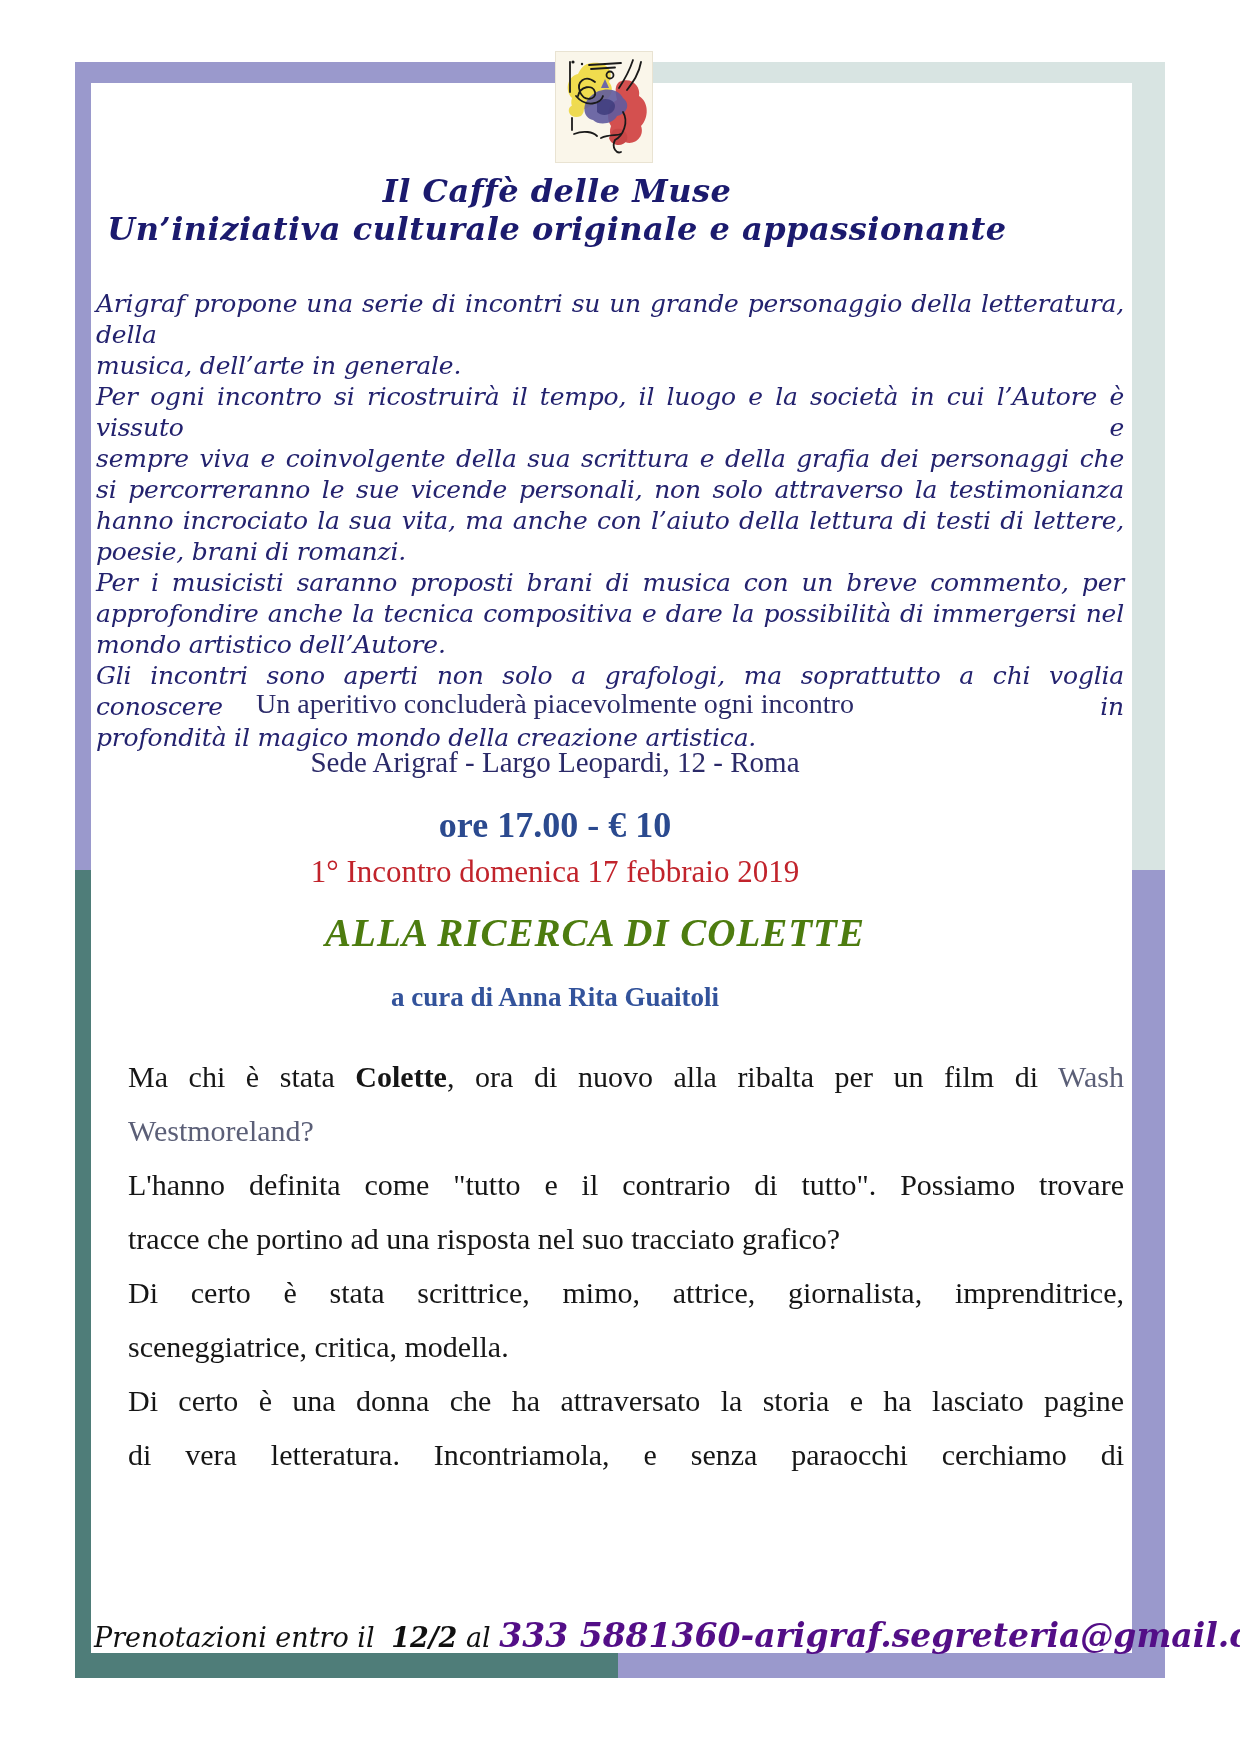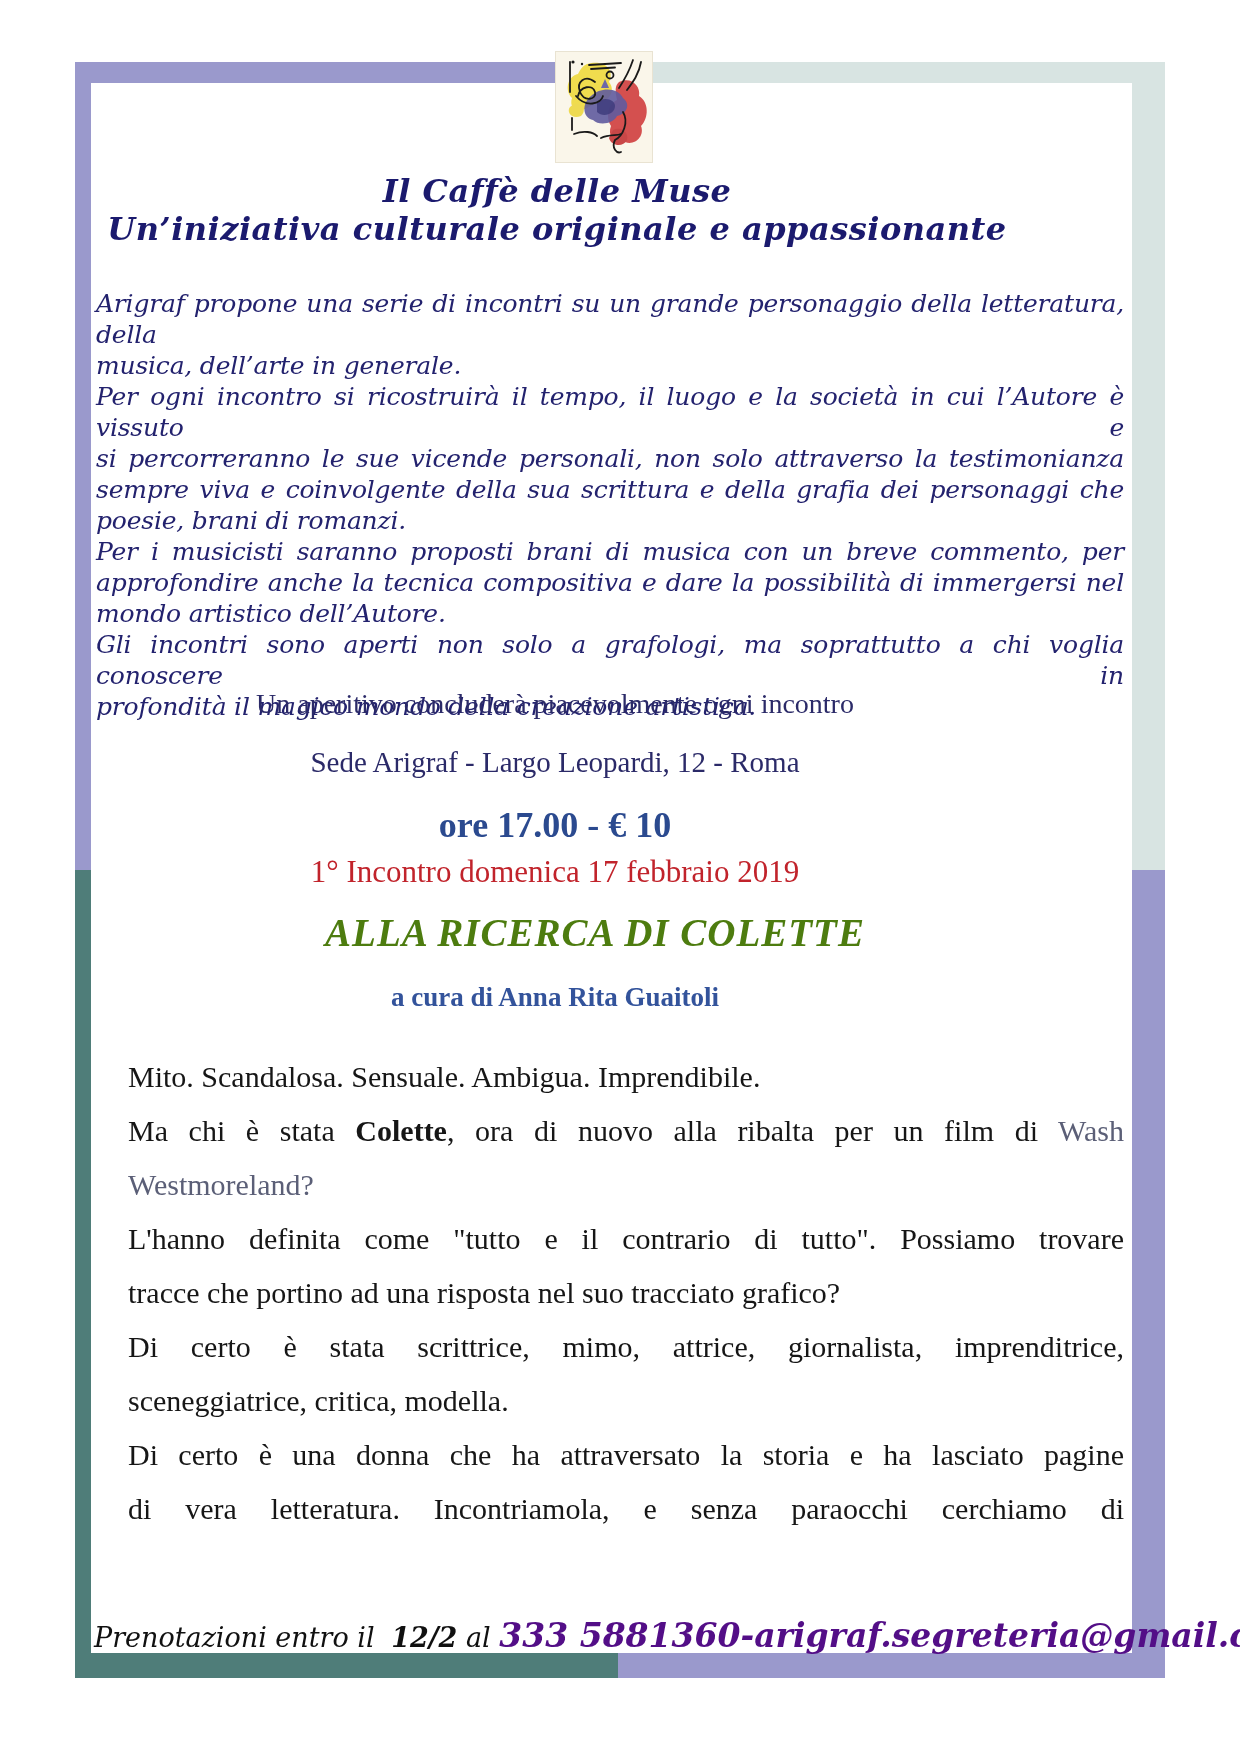--- a/index.html
+++ b/index.html
@@ -99,39 +99,39 @@
 
   <div class="abs title-block">
     <div>Il Caffè delle Muse</div>
     <div>Un’iniziativa culturale originale e appassionante</div>
   </div>
 
   <div class="abs intro-block">
       <div class="tline just"><span>Arigraf propone una serie di incontri su un grande personaggio della letteratura, della</span></div>
       <div class="tline"><span>musica, dell’arte in generale.</span></div>
       <div class="tline just"><span>Per ogni incontro si ricostruirà il tempo, il luogo e la società in cui l’Autore è vissuto e</span></div>
+      <div class="tline just"><span>sempre viva e coinvolgente della sua scrittura e della grafia dei personaggi che</span></div>
       <div class="tline just"><span>si percorreranno le sue vicende personali, non solo attraverso la testimonianza</span></div>
-      <div class="tline just"><span>sempre viva e coinvolgente della sua scrittura e della grafia dei personaggi che</span></div>
+      <div class="tline just"><span>hanno incrociato la sua vita, ma anche con l’aiuto della lettura di testi di lettere,</span></div>
       <div class="tline"><span>poesie, brani di romanzi.</span></div>
       <div class="tline just"><span>Per i musicisti saranno proposti brani di musica con un breve commento, per</span></div>
       <div class="tline just"><span>approfondire anche la tecnica compositiva e dare la possibilità di immergersi nel</span></div>
       <div class="tline"><span>mondo artistico dell’Autore.</span></div>
       <div class="tline just"><span>Gli incontri sono aperti non solo a grafologi, ma soprattutto a chi voglia conoscere in</span></div>
       <div class="tline"><span>profondità il magico mondo della creazione artistica.</span></div>
     </div>
 
   <div class="abs center-line aperitivo">Un aperitivo concluderà piacevolmente ogni incontro</div>
   <div class="abs center-line venue">Sede Arigraf - Largo Leopardi, 12 - Roma</div>
   <div class="abs center-line timeprice">ore 17.00 - € 10</div>
   <div class="abs center-line date-head">1° Incontro domenica 17 febbraio 2019</div>
   <div class="abs center-line event-title">ALLA RICERCA DI COLETTE</div>
   <div class="abs center-line curator">a cura di Anna Rita Guaitoli</div>
 
   <div class="abs colette-block">
-      <div class="tline"><span>Mito. Scandalosa. Sensuale. Ambigua. Imprendibile.</span></div>
       <div class="tline just"><span>Ma chi è stata </span><span class="b">Colette</span><span>, ora di nuovo alla ribalta per un film di </span><span class="m">Wash</span></div>
       <div class="tline"><span class="m">Westmoreland?</span></div>
       <div class="tline just"><span>L'hanno definita come "tutto e il contrario di tutto". Possiamo trovare</span></div>
       <div class="tline"><span>tracce che portino ad una risposta nel suo tracciato grafico?</span></div>
       <div class="tline just"><span>Di certo è stata scrittrice, mimo, attrice, giornalista, imprenditrice,</span></div>
       <div class="tline"><span>sceneggiatrice, critica, modella.</span></div>
       <div class="tline just"><span>Di certo è una donna che ha attraversato la storia e ha lasciato pagine</span></div>
       <div class="tline just"><span>di vera letteratura. Incontriamola, e senza paraocchi cerchiamo di</span></div>
     </div>
 

